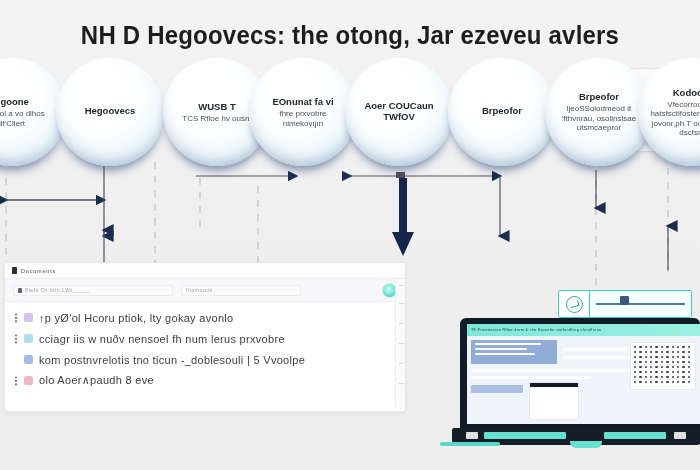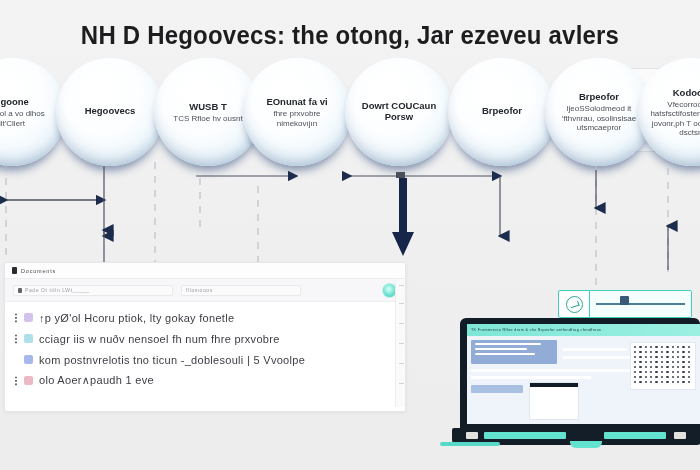--- a/index.html
+++ b/index.html
@@ -440,35 +440,35 @@
       <span class="node-text">
         <span class="nt-main">sgoone</span>
         <span class="nt-sub">S'Sfinol a vo dlhos lit'Cllert</span>
       </span>
     </div>
     <div class="node" style="left:56px;">
       <span class="node-text">
         <span class="nt-main">Hegoovecs</span>
       </span>
     </div>
-    <div class="node" style="left:154px;">
+    <div class="node" style="left:163px;">
       <span class="node-text">
         <span class="nt-main">WUSB T</span>
         <span class="nt-sub">TCS Rfloe hv ousnt</span>
       </span>
     </div>
-    <div class="node" style="left:243px;justify-content:flex-end;">
+    <div class="node" style="left:249px;justify-content:flex-end;">
       <span class="node-text">
         <span class="nt-main">EOnunat fa vi</span>
         <span class="nt-sub">fhre prxvobre nimekovıjın</span>
       </span>
     </div>
     <div class="node" style="left:345px;">
       <span class="node-text">
-        <span class="nt-main">Dowrt COUCaun Porsw</span>
+        <span class="nt-main">Aoer COUCaun TWfOV</span>
         <span class="nt-sub"></span>
       </span>
     </div>
     <div class="node" style="left:448px;">
       <span class="node-text">
         <span class="nt-main">Brpeofor</span>
         <span class="nt-sub"></span>
       </span>
     </div>
     <div class="node" style="left:545px;">
@@ -547,36 +547,36 @@
         <span class="f-text">fllomooos</span>
       </div>
       <div class="toolbar-spacer"></div>
       <div class="avatar"></div>
     </div>
 
     <div class="doc-rows">
       <div class="doc-row">
         <span class="row-bullet">⋮</span>
         <span class="row-icon" style="background:#c9b6e8;"></span>
-        <span class="row-text">↑p yØ'ol Hcoru ptiok, lty gokay fonetle</span>
+        <span class="row-text">↑p yØ'ol Hcoru ptiok, lty gokay avonlo</span>
       </div>
       <div class="doc-row">
         <span class="row-bullet">⋮</span>
         <span class="row-icon" style="background:#9fd8e8;"></span>
-        <span class="row-text">cciagr iis w nuðv nensoel fh num fhre prxvobre</span>
+        <span class="row-text">cciagr iis w nuðv nensoel fh num lerus prxvobre</span>
       </div>
       <div class="doc-row">
         <span class="row-bullet"></span>
         <span class="row-icon" style="background:#93a9e6;"></span>
         <span class="row-text">kom postnvrelotis tno ticun -_doblesouli | 5 Vvoolpe</span>
       </div>
       <div class="doc-row">
         <span class="row-bullet">⋮</span>
         <span class="row-icon" style="background:#e8a8b6;"></span>
-        <span class="row-text">olo  Aoer∧paudh 1 eve</span>
+        <span class="row-text">olo  Aoer∧paudh 8 eve</span>
       </div>
       <div class="doc-row">
         <span class="row-bullet"></span>
         <span class="row-icon" style="background:transparent;"></span>
       </div>
     </div>
 
     <div class="doc-scrollbar">
       <span class="tick" style="top:6px;"></span>
       <span class="tick" style="top:24px;"></span>

